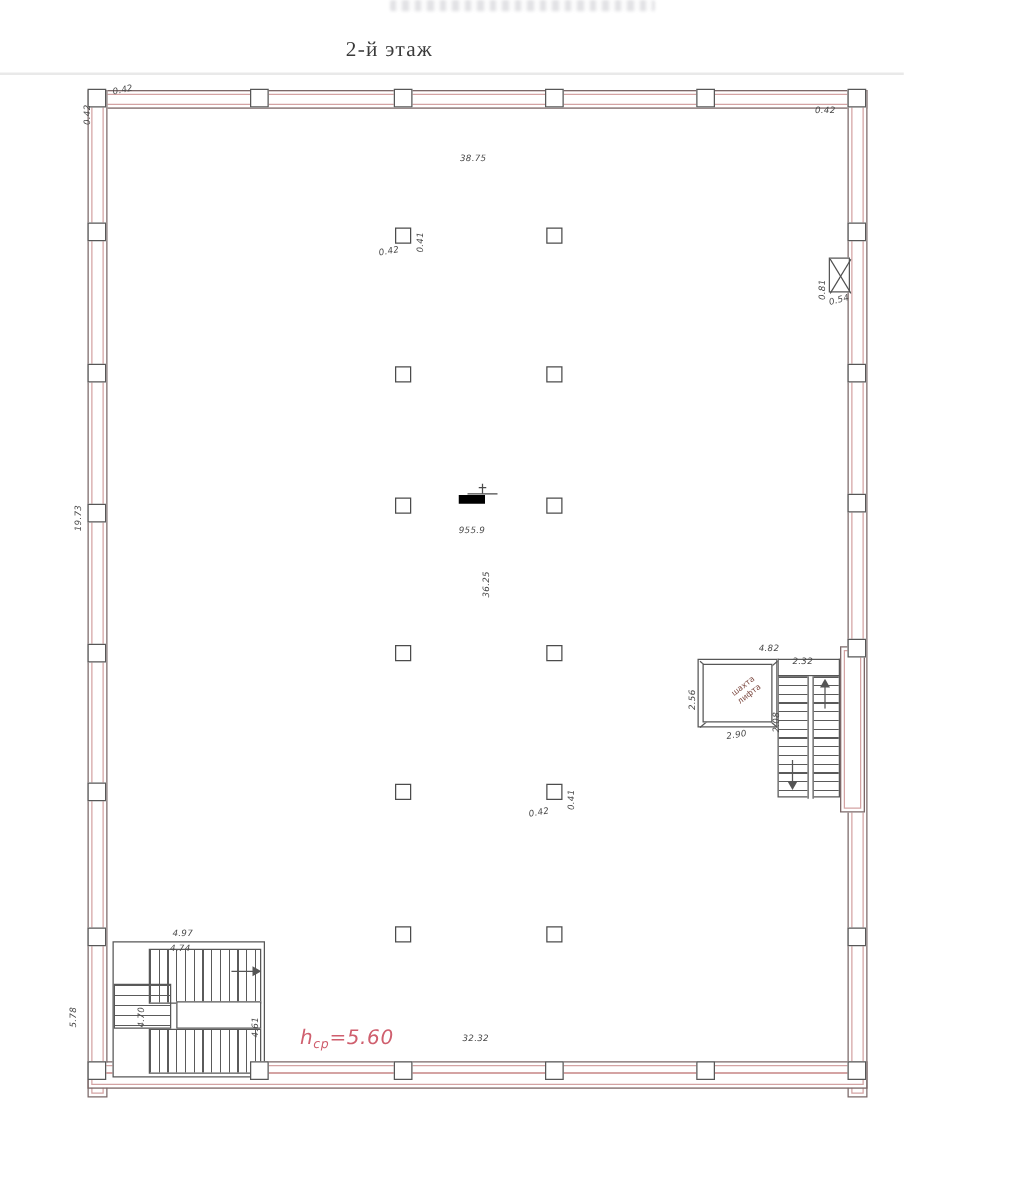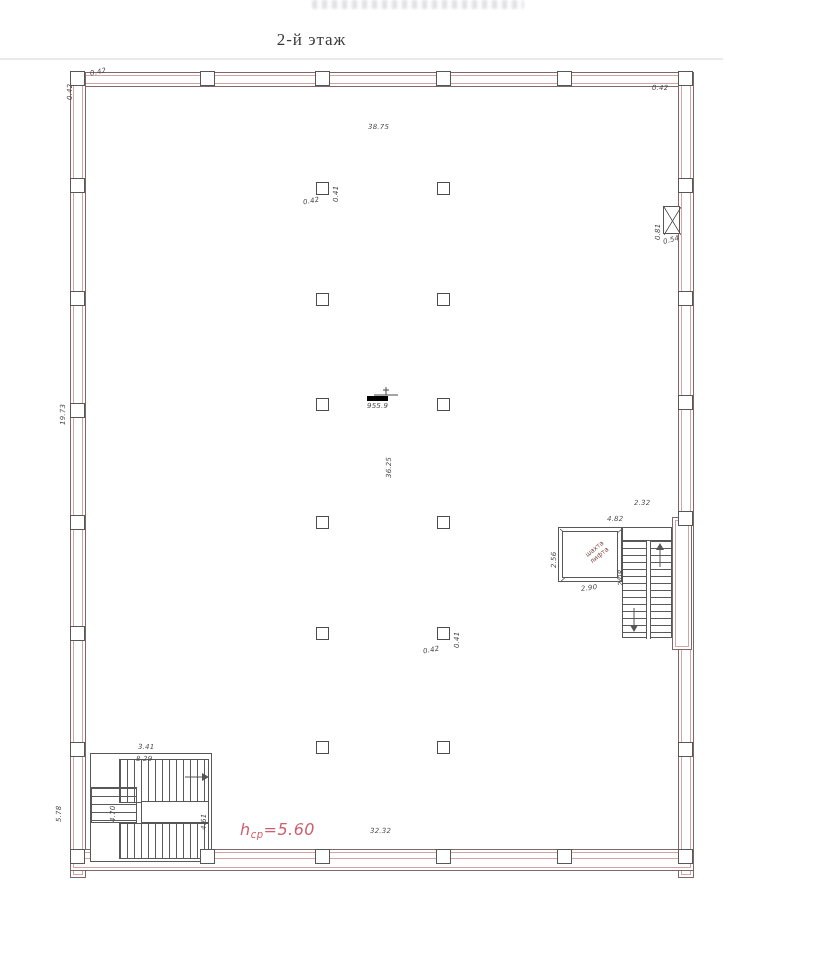--- a/index.html
+++ b/index.html
@@ -101,37 +101,37 @@
 
   <div class="dim" style="left:368px;top:123px;">38.75</div>
   <div class="dim" style="left:90px;top:68px;transform:rotate(-12deg);">0.42</div>
   <div class="dim v" style="left:66px;top:100px;">0.42</div>
   <div class="dim" style="left:652px;top:84px;">0.42</div>
   <div class="dim v" style="left:59px;top:425px;">19.73</div>
 
   <div class="dim v" style="left:332px;top:202px;">0.41</div>
   <div class="dim" style="left:303px;top:197px;transform:rotate(-10deg);">0.42</div>
 
-  <div class="dim" style="left:367px;top:396px;border-top:5px solid #000000;padding-top:1px;">955.9</div>
+  <div class="dim" style="left:367px;top:396px;border-top:7px solid #000000;padding-top:17px;">955.9</div>
   <div class="dim v" style="left:385px;top:478px;">36.25</div>
 
   <div class="dim v" style="left:453px;top:648px;">0.41</div>
   <div class="dim" style="left:423px;top:646px;transform:rotate(-10deg);">0.42</div>
 
   <div class="dim v" style="left:654px;top:240px;">0.81</div>
   <div class="dim" style="left:663px;top:236px;transform:rotate(-14deg);">0.54</div>
 
   <div class="dim" style="left:607px;top:515px;">4.82</div>
-  <div class="dim" style="left:634px;top:499px;">2.32</div>
+  <div class="dim" style="left:634px;top:525px;">2.32</div>
   <div class="dim v" style="left:550px;top:568px;">2.56</div>
   <div class="dim" style="left:581px;top:584px;transform:rotate(-8deg);">2.90</div>
   <div class="dim v" style="left:617px;top:586px;">2.08</div>
 
-  <div class="dim" style="left:138px;top:743px;">3.41</div>
-  <div class="dim" style="left:136px;top:755px;">8.29</div>
+  <div class="dim" style="left:138px;top:743px;">4.97</div>
+  <div class="dim" style="left:136px;top:755px;">4.74</div>
   <div class="dim v" style="left:109px;top:822px;">4.70</div>
   <div class="dim v" style="left:200px;top:830px;">4.61</div>
   <div class="dim v" style="left:55px;top:822px;">5.78</div>
 
   <div class="dim" style="left:370px;top:827px;">32.32</div>
 
   <div id="hnote"><span>h</span><span class="sub">ср</span><span>=5.60</span></div>
 
 <div class="colsq" style="left: 69.5px; top: 70.5px; height: 15px; width: 15px;"></div>
     <div class="colsq" style="left: 199.5px; top: 70.5px; height: 15px; width: 15px;"></div>

